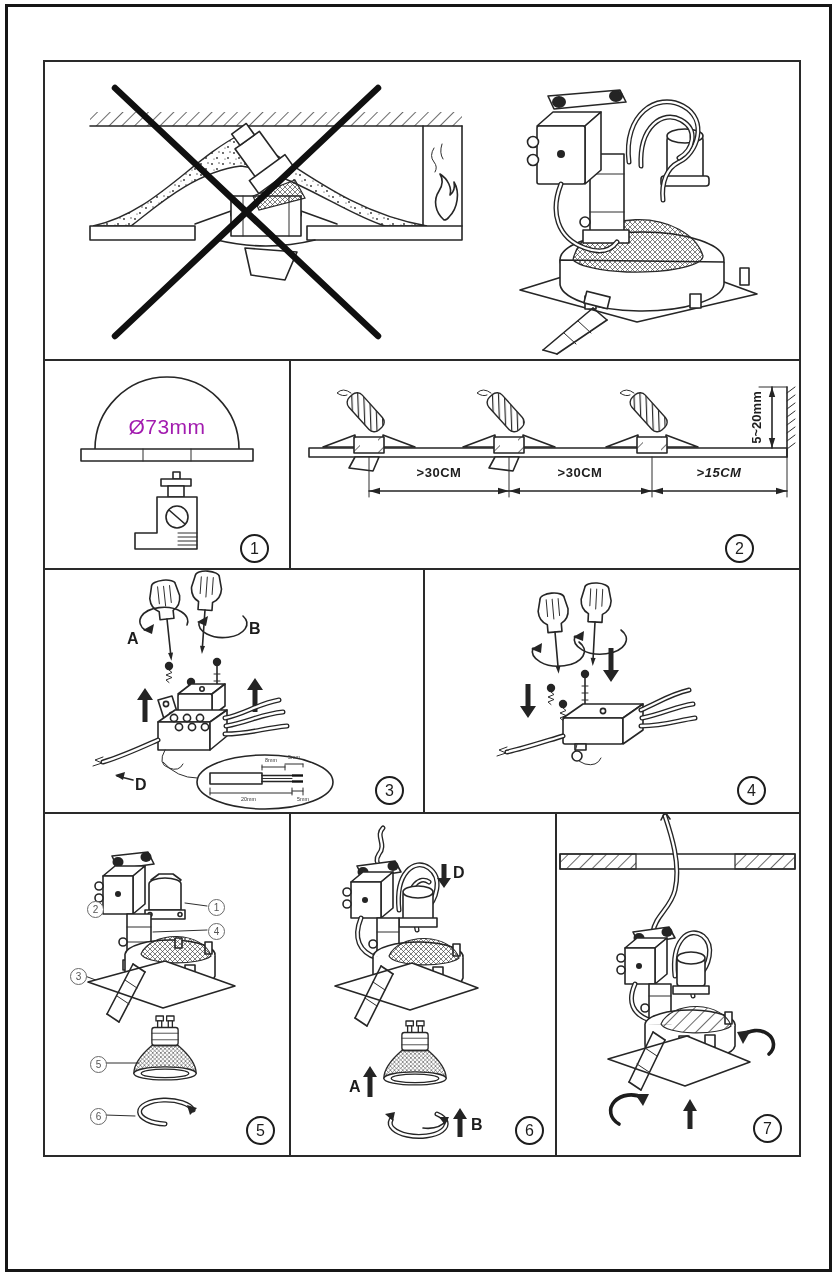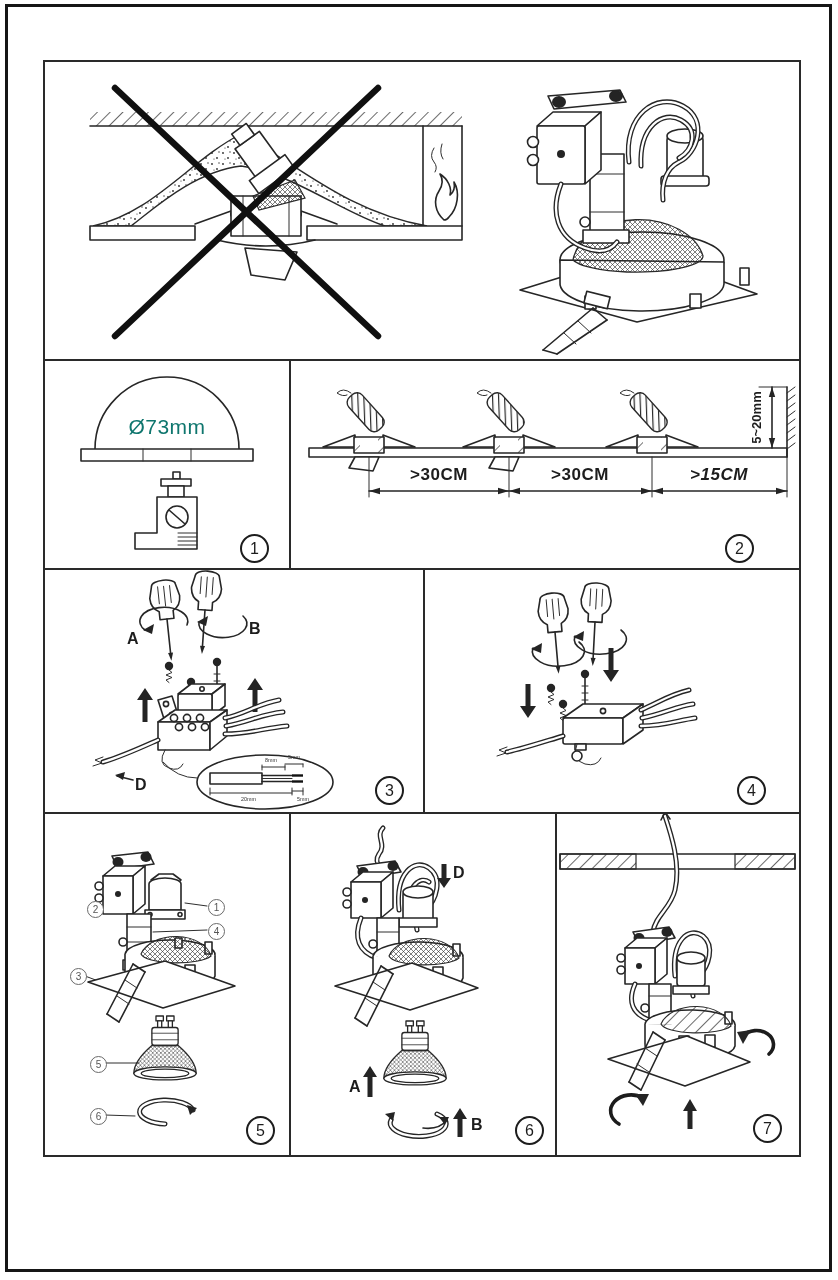--- a/index.html
+++ b/index.html
@@ -1,22 +1,22 @@
 <!DOCTYPE html>
 <html><head>
 <meta charset="utf-8">
 <style>
   html,body{margin:0;padding:0;}
   body{width:838px;height:1280px;position:relative;background:#ffffff;font-family:"Liberation Sans",sans-serif;overflow:hidden;}
   .frame{position:absolute;left:5px;top:4px;width:821px;height:1262px;border:3px solid #161616;background:#ffffff;}
   .panel{position:absolute;border:2px solid #2a2a2a;background:#ffffff;box-sizing:border-box;}
   .panel svg{position:absolute;left:0;top:0;}
   .lbl{position:absolute;color:#1d1d1d;white-space:nowrap;}
-  .dim{font-weight:bold;font-size:17px;letter-spacing:0.5px;text-align:center;}
-  .dia{font-size:21px;color:#0f766e;text-align:center;letter-spacing:0.5px;}
+  .dim{font-weight:bold;font-size:13px;letter-spacing:0.5px;text-align:center;}
+  .dia{font-size:21px;color:#a21caf;text-align:center;letter-spacing:0.5px;}
   .abc{font-weight:bold;font-size:16px;}
   .tiny{font-size:6px;transform:scale(0.9);transform-origin:left top;color:#333;}
   .vert{transform:rotate(-90deg);transform-origin:center center;font-weight:bold;font-size:13px;text-align:center;}
   .circnum{position:absolute;width:25px;height:25px;border:2px solid #1d1d1d;border-radius:50%;display:flex;align-items:center;justify-content:center;font-size:16px;color:#1d1d1d;background:#fff;}
   .callout{position:absolute;width:15px;height:15px;border:1.3px solid #6a6a6a;border-radius:50%;display:flex;align-items:center;justify-content:center;font-size:10px;color:#555;background:#fff;}
   
   .ln{fill:none;stroke:#262626;stroke-width:1.6;stroke-linecap:round;stroke-linejoin:round;}
   .lnw{fill:#ffffff;stroke:#262626;stroke-width:1.6;stroke-linejoin:round;}
   .thin{fill:none;stroke:#2e2e2e;stroke-width:1;stroke-linecap:round;}
   .fillc{fill:#242424;stroke:none;}

